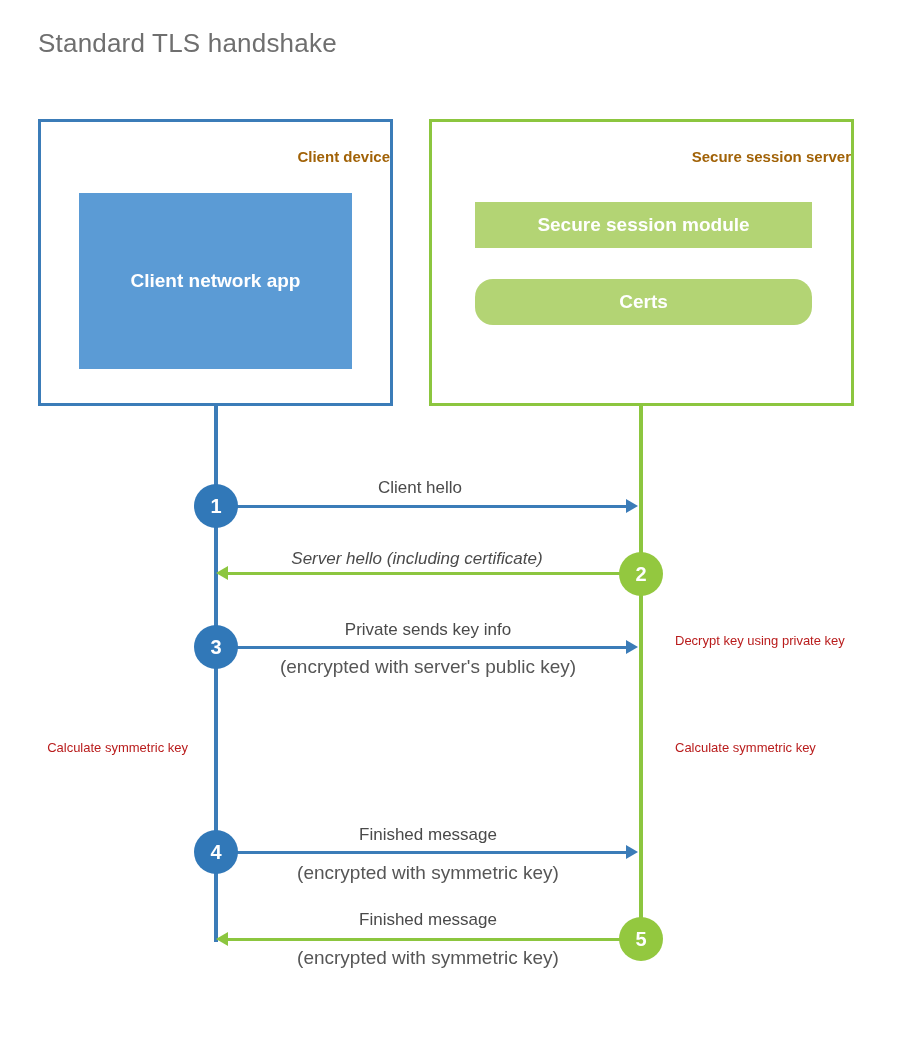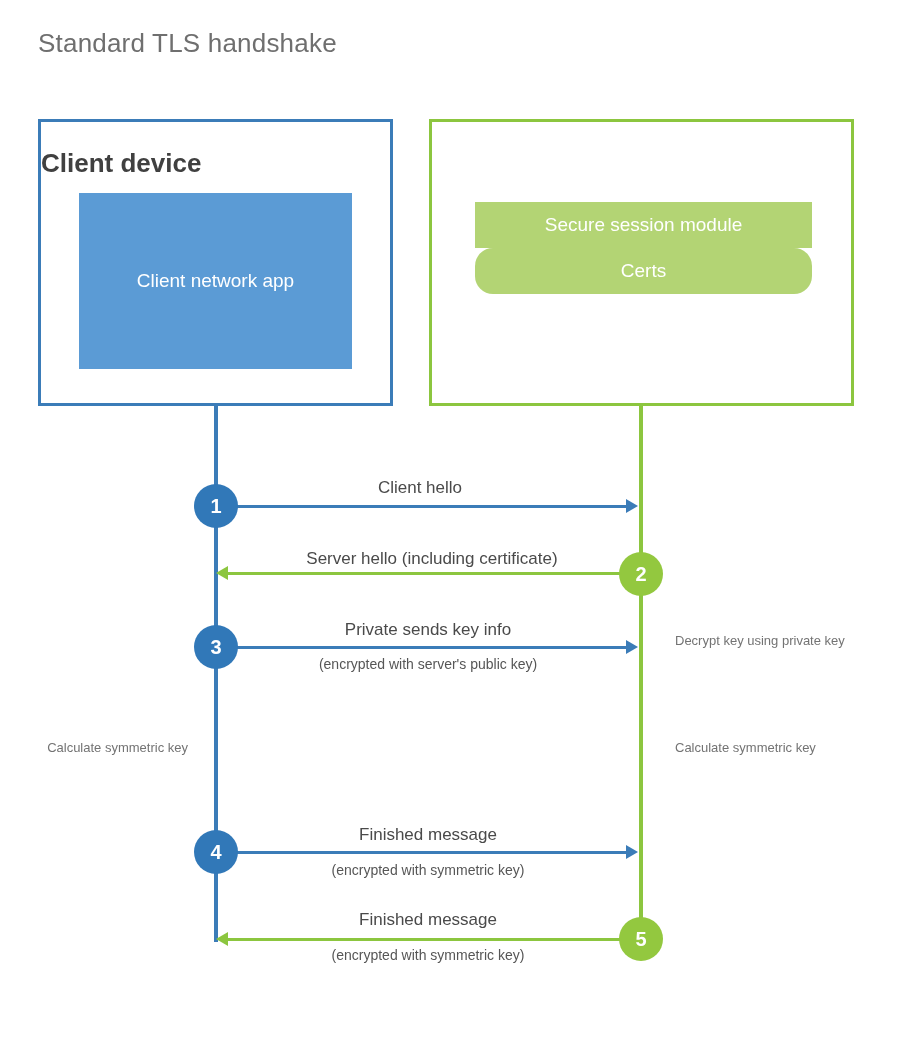--- a/index.html
+++ b/index.html
@@ -51,52 +51,52 @@
     top: 119px;
     width: 425px;
     height: 287px;
     border: 3px solid #8cc63f;
   }
   .entity-title {
     position: absolute;
     left: 0;
     right: 0;
     top: 26px;
-    text-align: left;
-    font-size: 26px;
+    text-align: right;
+    font-size: 15px;
     font-weight: bold;
-    color: #404040;
+    color: #a16207;
   }
   .entity-inner-block {
     position: absolute;
     box-sizing: border-box;
     display: flex;
     align-items: center;
     justify-content: center;
     text-align: right;
     color: #ffffff;
     font-size: 19px;
     line-height: 1.25;
-    font-weight: 400;
+    font-weight: 700;
   }
   #client-app-block {
     left: 38px;
     top: 71px;
     width: 273px;
     height: 176px;
     background: #5b9bd5;
   }
   .server-block {
     left: 43px;
     width: 337px;
     height: 46px;
     background: #b3d474;
   }
   #server-block-0 { top: 80px; }
-  #server-block-1 { top: 126px; border-radius: 18px; }
+  #server-block-1 { top: 157px; border-radius: 18px; }
   #server-block-2 { top: 206px; }
 
   
   .lifeline {
     position: absolute;
     width: 4px;
   }
   #client-lifeline {
     left: 214px;
     top: 406px;
@@ -149,60 +149,61 @@
     position: absolute;
     text-align: center;
     color: #4a4a4a;
     font-size: 17px;
     white-space: nowrap;
   }
   .msg-sublabel {
     position: absolute;
     text-align: center;
     color: #565656;
-    font-size: 14px;
+    font-size: 19px;
     white-space: nowrap;
   }
 
   
   .side-note {
     position: absolute;
-    color: #737373;
+    color: #b91c1c;
     font-size: 13px;
     line-height: 1.35;
   }
   .side-note.right-aligned { text-align: right; }
   .side-note.left-aligned { text-align: left; }
 </style>
 </head>
 <body>
 
 <div id="diagram-root">
 
   <div class="page-title">Standard TLS handshake</div>
 
   <div class="entity-box" id="client-box">
     <div class="entity-title">Client device</div>
     <div class="entity-inner-block" id="client-app-block">Client network app</div>
   </div>
 
   <div class="entity-box" id="server-box">
+    <div class="entity-title">Secure session server</div>
     <div class="entity-inner-block server-block" id="server-block-0">Secure session module</div>
     <div class="entity-inner-block server-block" id="server-block-1">Certs</div>
   </div>
 
   <div class="lifeline" id="client-lifeline"></div>
   <div class="lifeline" id="server-lifeline"></div>
 
   <div class="msg-label" style="left:208px; top:478px; width:424px;">Client hello</div>
   <div class="msg-line blue" style="left:216px; top:505px; width:410px;"></div>
   <div class="arrow-head right blue" style="left:626px; top:499px;"></div>
   <div class="step-circle blue" style="left:194px; top:484px;">1</div>
 
-  <div class="msg-label" style="left:220px; top:549px; width:424px;">Server hello (including certificate)</div>
+  <div class="msg-label" style="left:205px; top:549px; width:424px;font-style:italic;">Server hello (including certificate)</div>
   <div class="msg-line green" style="left:228px; top:572px; width:413px;"></div>
   <div class="arrow-head left green" style="left:216px; top:566px;"></div>
   <div class="step-circle green" style="left:619px; top:552px;">2</div>
 
   <div class="msg-label" style="left:216px; top:620px; width:424px;">Private sends key info</div>
   <div class="msg-line blue" style="left:216px; top:646px; width:410px;"></div>
   <div class="arrow-head right blue" style="left:626px; top:640px;"></div>
   <div class="step-circle blue" style="left:194px; top:625px;">3</div>
   <div class="msg-sublabel" style="left:216px; top:656px; width:424px;">(encrypted with server's public key)</div>
 

